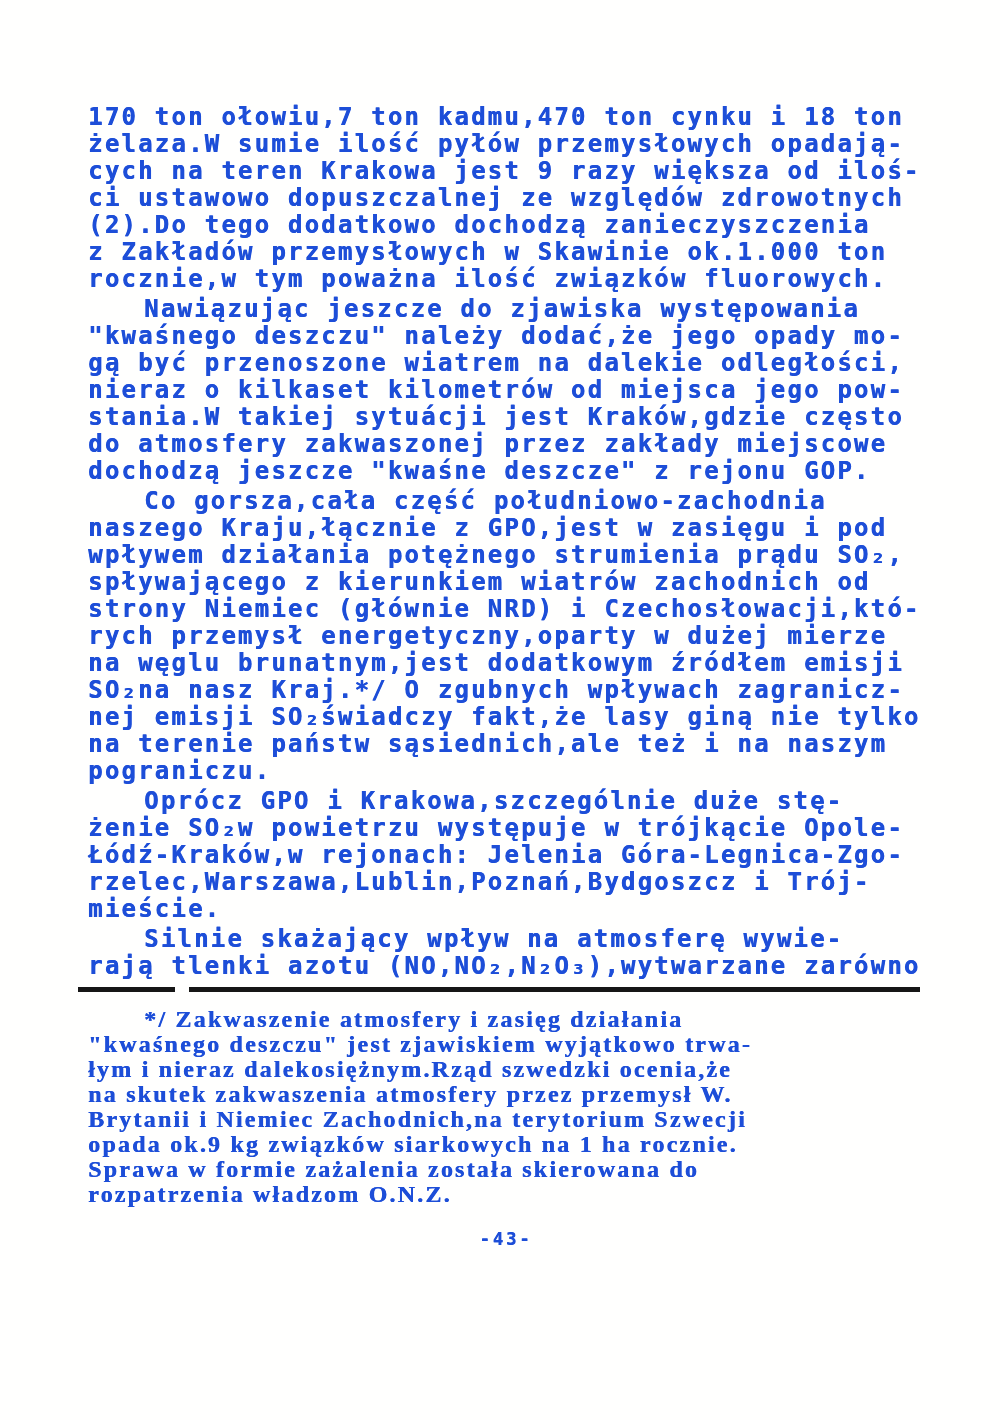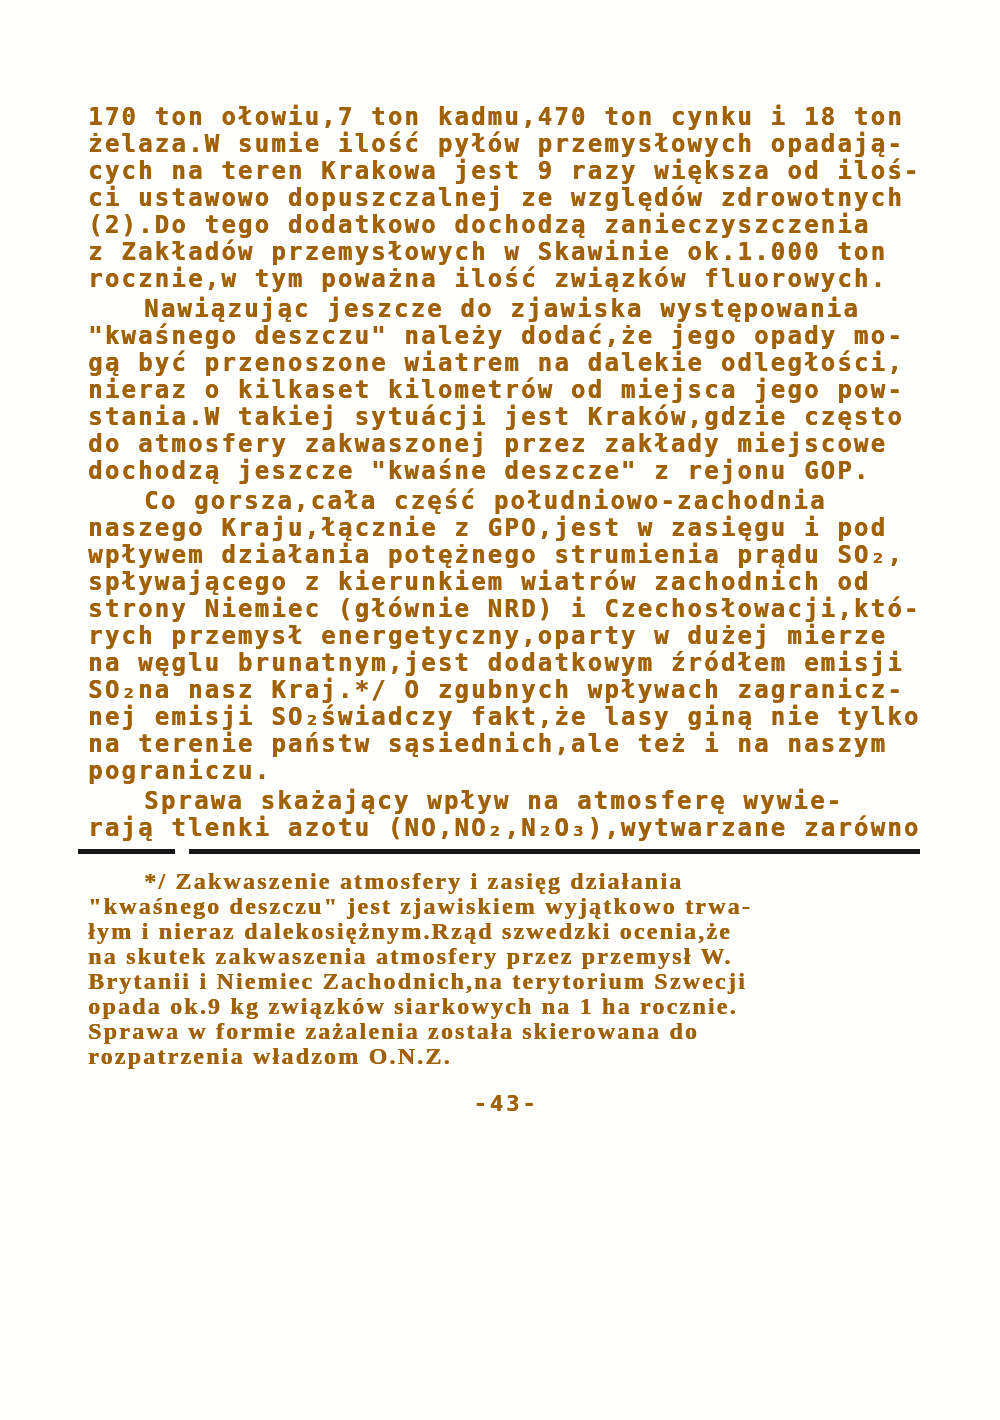--- a/index.html
+++ b/index.html
@@ -2,21 +2,21 @@
 <html><head>
 <meta charset="utf-8">
 <style>
   html,body{margin:0;padding:0;background:#ffffff;}
   .page{
     position:relative;
     width:1000px;height:1420px;
     background:#fffffe;
     font-family:"DejaVu Sans Mono",monospace;
     font-weight:700;
-    color:#a16207;
+    color:#1d4ed8;
     overflow:hidden;
   }
   .content{
     position:absolute;left:88px;top:104px;width:836px;
   }
   .para{
     margin:0;
     white-space:pre;
     font-size:24px;
     line-height:27px;
@@ -41,21 +41,21 @@
     font-size:24px;
     line-height:25px;
     letter-spacing:2.2px;
     text-indent:56px;
     text-shadow:0.5px 0 0 currentColor;
     font-family:Liberation Serif, serif;
   }
   .page-number{
     margin-top:22px;
     text-align:center;
-    font-size:22px;
+    font-size:17px;
     letter-spacing:3px;
     text-shadow:0.5px 0 0 currentColor;
   }
 </style>
 </head>
 <body>
 
 <div class="page">
   <div class="content">
 
@@ -80,22 +80,27 @@
 wpływem działania potężnego strumienia prądu SO₂,
 spływającego z kierunkiem wiatrów zachodnich od
 strony Niemiec (głównie NRD) i Czechosłowacji,któ-
 rych przemysł energetyczny,oparty w dużej mierze
 na węglu brunatnym,jest dodatkowym źródłem emisji
 SO₂na nasz Kraj.*/ O zgubnych wpływach zagranicz-
 nej emisji SO₂świadczy fakt,że lasy giną nie tylko
 na terenie państw sąsiednich,ale też i na naszym
 pograniczu.</p>
 
+    <p class="para indent">Oprócz GPO i Krakowa,szczególnie duże stę-
+żenie SO₂w powietrzu występuje w trójkącie Opole-
+Łódź-Kraków,w rejonach: Jelenia Góra-Legnica-Zgo-
+rzelec,Warszawa,Lublin,Poznań,Bydgoszcz i Trój-
+mieście.</p>
 
-    <p class="para indent tight">Sprawa skażający wpływ na atmosferę wywie-
+    <p class="para indent tight">Silnie skażający wpływ na atmosferę wywie-
 rają tlenki azotu (NO,NO₂,N₂O₃),wytwarzane zarówno</p>
 
     <div class="separator"></div>
 
     <p class="footnote">*/ Zakwaszenie atmosfery i zasięg działania
 "kwaśnego deszczu" jest zjawiskiem wyjątkowo trwa-
 łym i nieraz dalekosiężnym.Rząd szwedzki ocenia,że
 na skutek zakwaszenia atmosfery przez przemysł W.
 Brytanii i Niemiec Zachodnich,na terytorium Szwecji
 opada ok.9 kg związków siarkowych na 1 ha rocznie.

